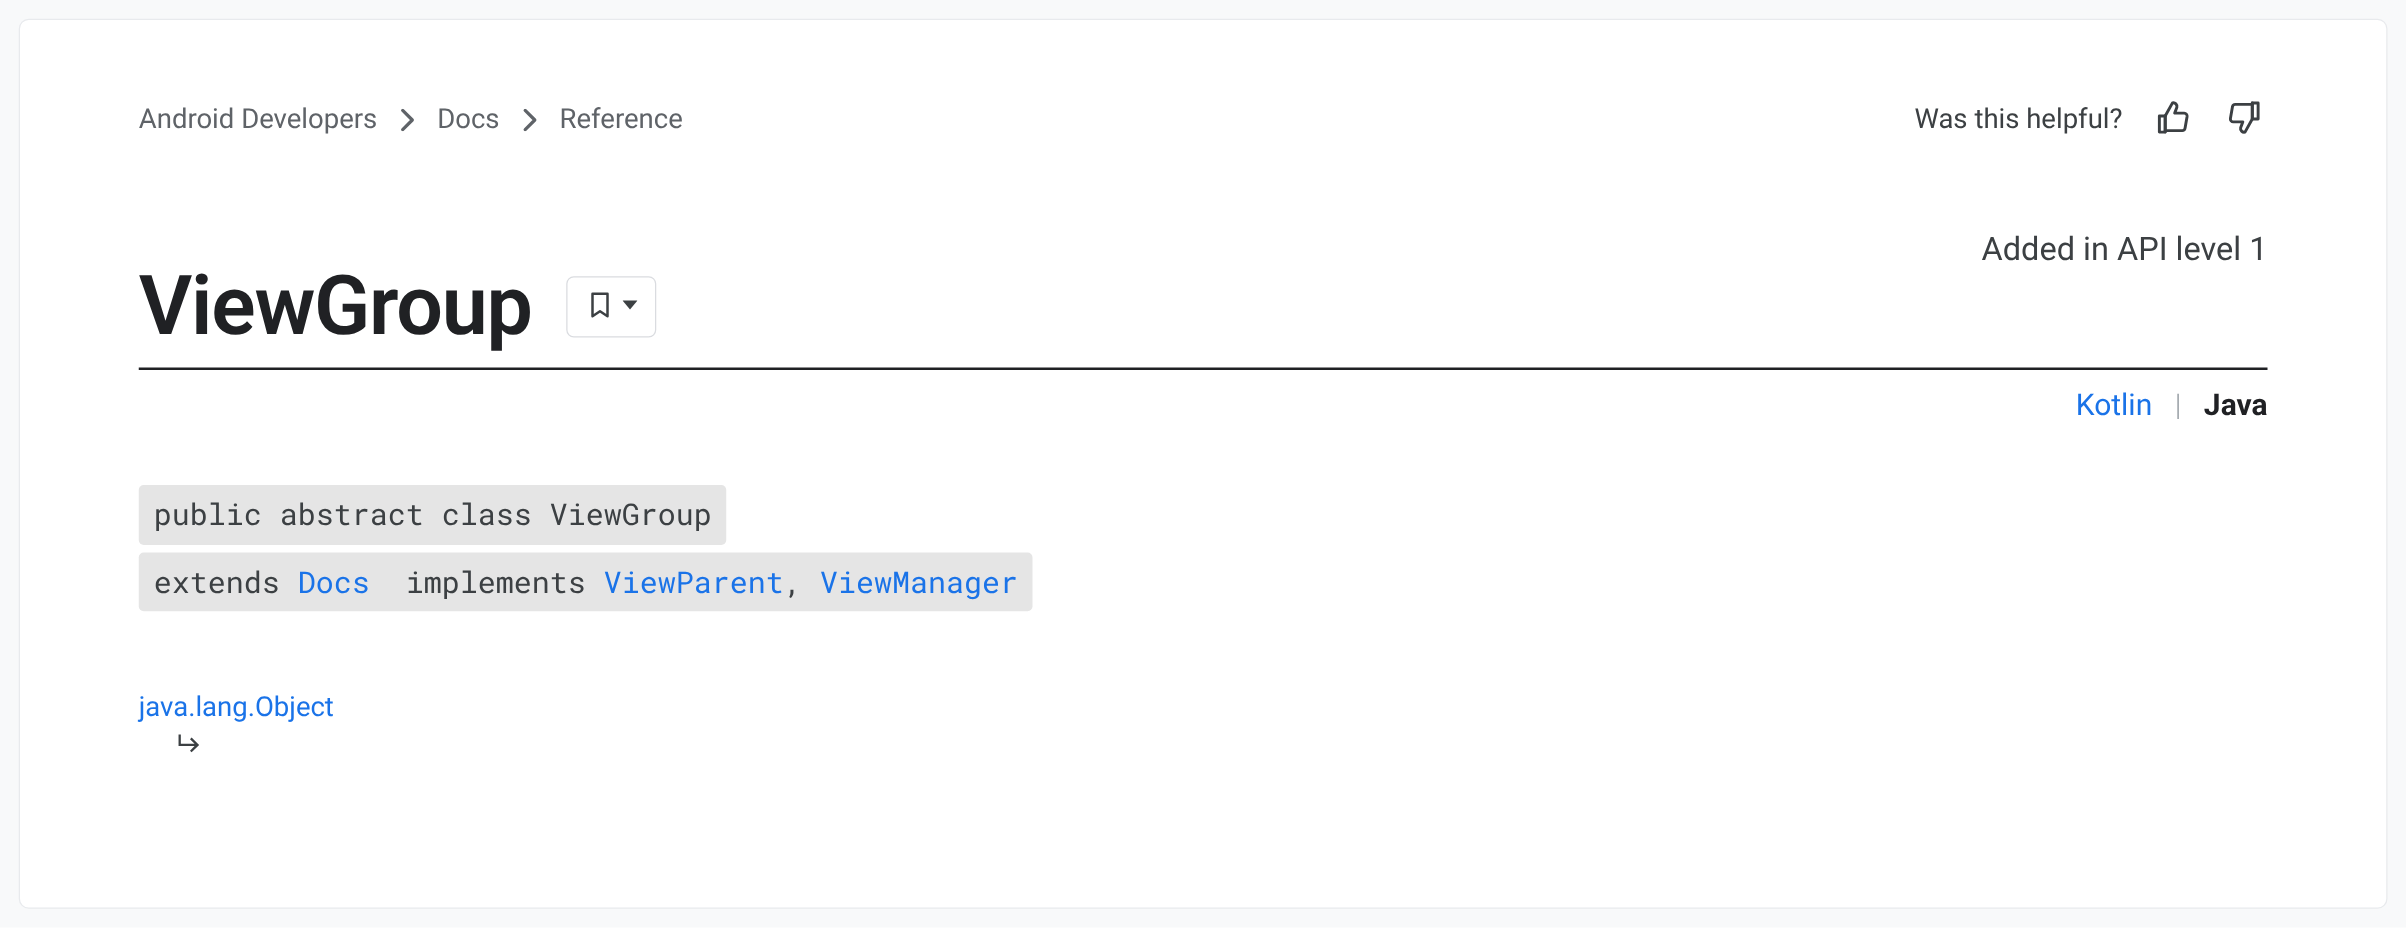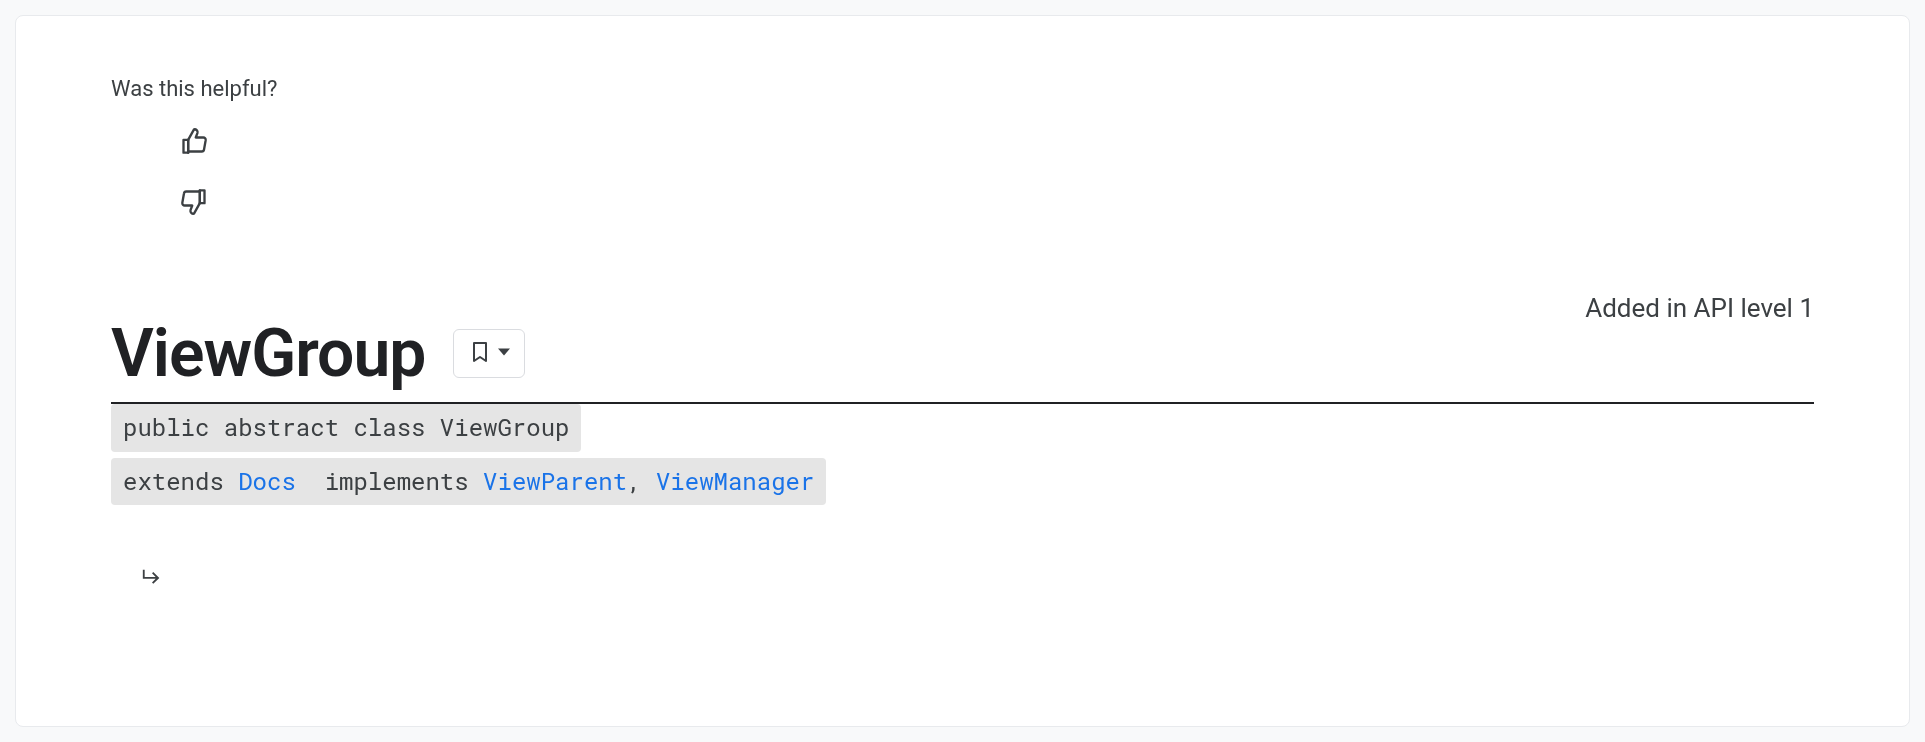--- a/index.html
+++ b/index.html
@@ -29,21 +29,20 @@
       color: #5f6368;
     }
     .breadcrumb a { color: #5f6368; text-decoration: none; }
     .chev { color: #5f6368; display: inline-flex; }
     .feedback {
       display: flex;
       align-items: center;
       gap: 22px;
       font-size: 22px;
       color: #3c4043;
-      flex-direction: column;
     }
     .thumb-btn {
       background: none;
       border: none;
       cursor: pointer;
       color: #3c4043;
       padding: 4px;
       display: inline-flex;
     }
     .apilevel-row {
@@ -114,20 +113,35 @@
     .indent1 { padding-left: 30px; }
     .indent2 { padding-left: 60px; }
     .arrow-sub { display: inline-flex; margin-right: 10px; color: #3c4043; }
   </style>
 </head>
 <body>
 
 <div class="page-frame">
 
   <div class="top-row">
+    <nav class="breadcrumb">
+      <a href="#">Android Developers</a>
+      <span class="chev">
+        <svg width="12" height="18" viewBox="0 0 8 14" fill="none">
+            <path d="M1 1l6 6-6 6" stroke="currentColor" stroke-width="2" stroke-linecap="round" stroke-linejoin="round"></path>
+          </svg>
+      </span>
+      <a href="#">Docs</a>
+      <span class="chev">
+        <svg width="12" height="18" viewBox="0 0 8 14" fill="none">
+            <path d="M1 1l6 6-6 6" stroke="currentColor" stroke-width="2" stroke-linecap="round" stroke-linejoin="round"></path>
+          </svg>
+      </span>
+      <a href="#">Reference</a>
+    </nav>
 
     <div class="feedback">
       <span>Was this helpful?</span>
       <button class="thumb-btn">
         <span>
           <svg width="28" height="28" viewBox="0 0 24 24" fill="none" stroke="currentColor" stroke-width="2" stroke-linecap="round" stroke-linejoin="round">
               <path d="M7 22V11"></path>
               <path d="M7 11l5-9a2.5 2.5 0 0 1 3 3l-1.5 4H20a2 2 0 0 1 2 2.3l-1.4 8a2 2 0 0 1-2 1.7H7"></path>
               <path d="M3 11h4v11H3z"></path>
             </svg>
@@ -158,27 +172,35 @@
           </svg>
       </span>
       <span>
         <svg width="12" height="12" viewBox="0 0 10 6" fill="currentColor">
             <path d="M0 0l5 6 5-6H0z"></path>
           </svg>
       </span>
     </button>
   </div>
 
+  <div class="lang-switch">
+    <a href="#">Kotlin</a>
+    <span class="divider">|</span>
+    <span class="active">Java</span>
+  </div>
 
   <div class="signature">
     <span class="sig-line"><span>public abstract class </span><span>ViewGroup</span></span><br>
     <span class="sig-line"><span>extends </span><a href="#">Docs</a>&nbsp;&nbsp;<span>implements </span><a href="#">ViewParent</a><span>, </span><a href="#">ViewManager</a></span>
   </div>
 
   <div class="hierarchy">
+    <div class="hier-row">
+      <a href="#">java.lang.Object</a>
+    </div>
     <div class="hier-row indent1">
       <span class="arrow-sub">
         <svg width="22" height="22" viewBox="0 0 24 24" fill="currentColor">
             <path d="M4 4v8h12l-4-4 1.4-1.4L20 13l-6.6 6.4L12 18l4-4H2V4h2z"></path>
           </svg>
       </span>
     </div>
   </div>
 
 </div>

